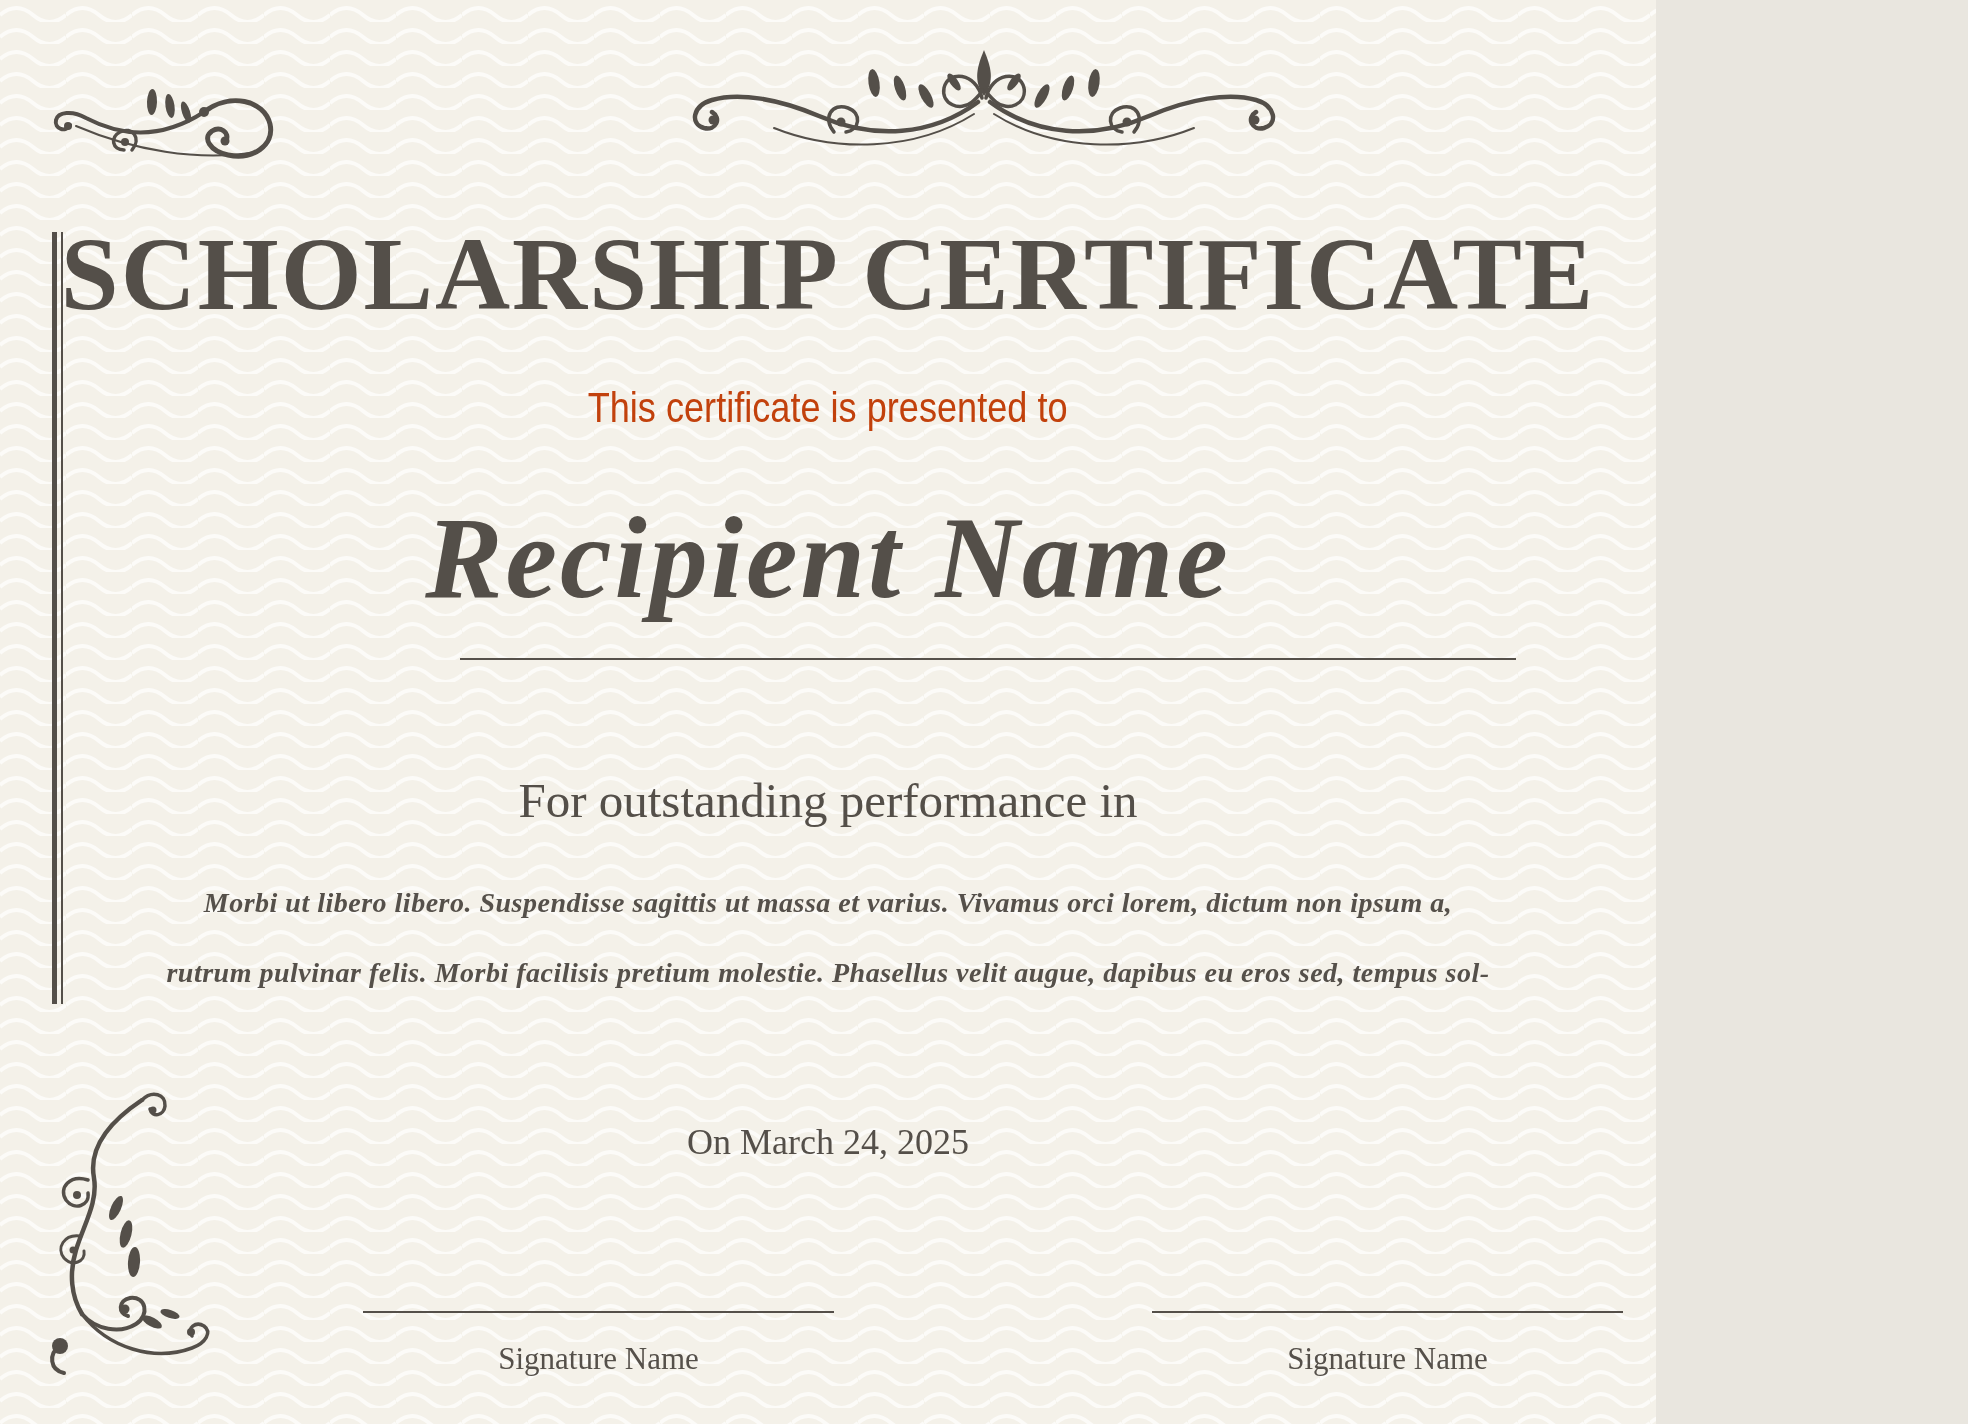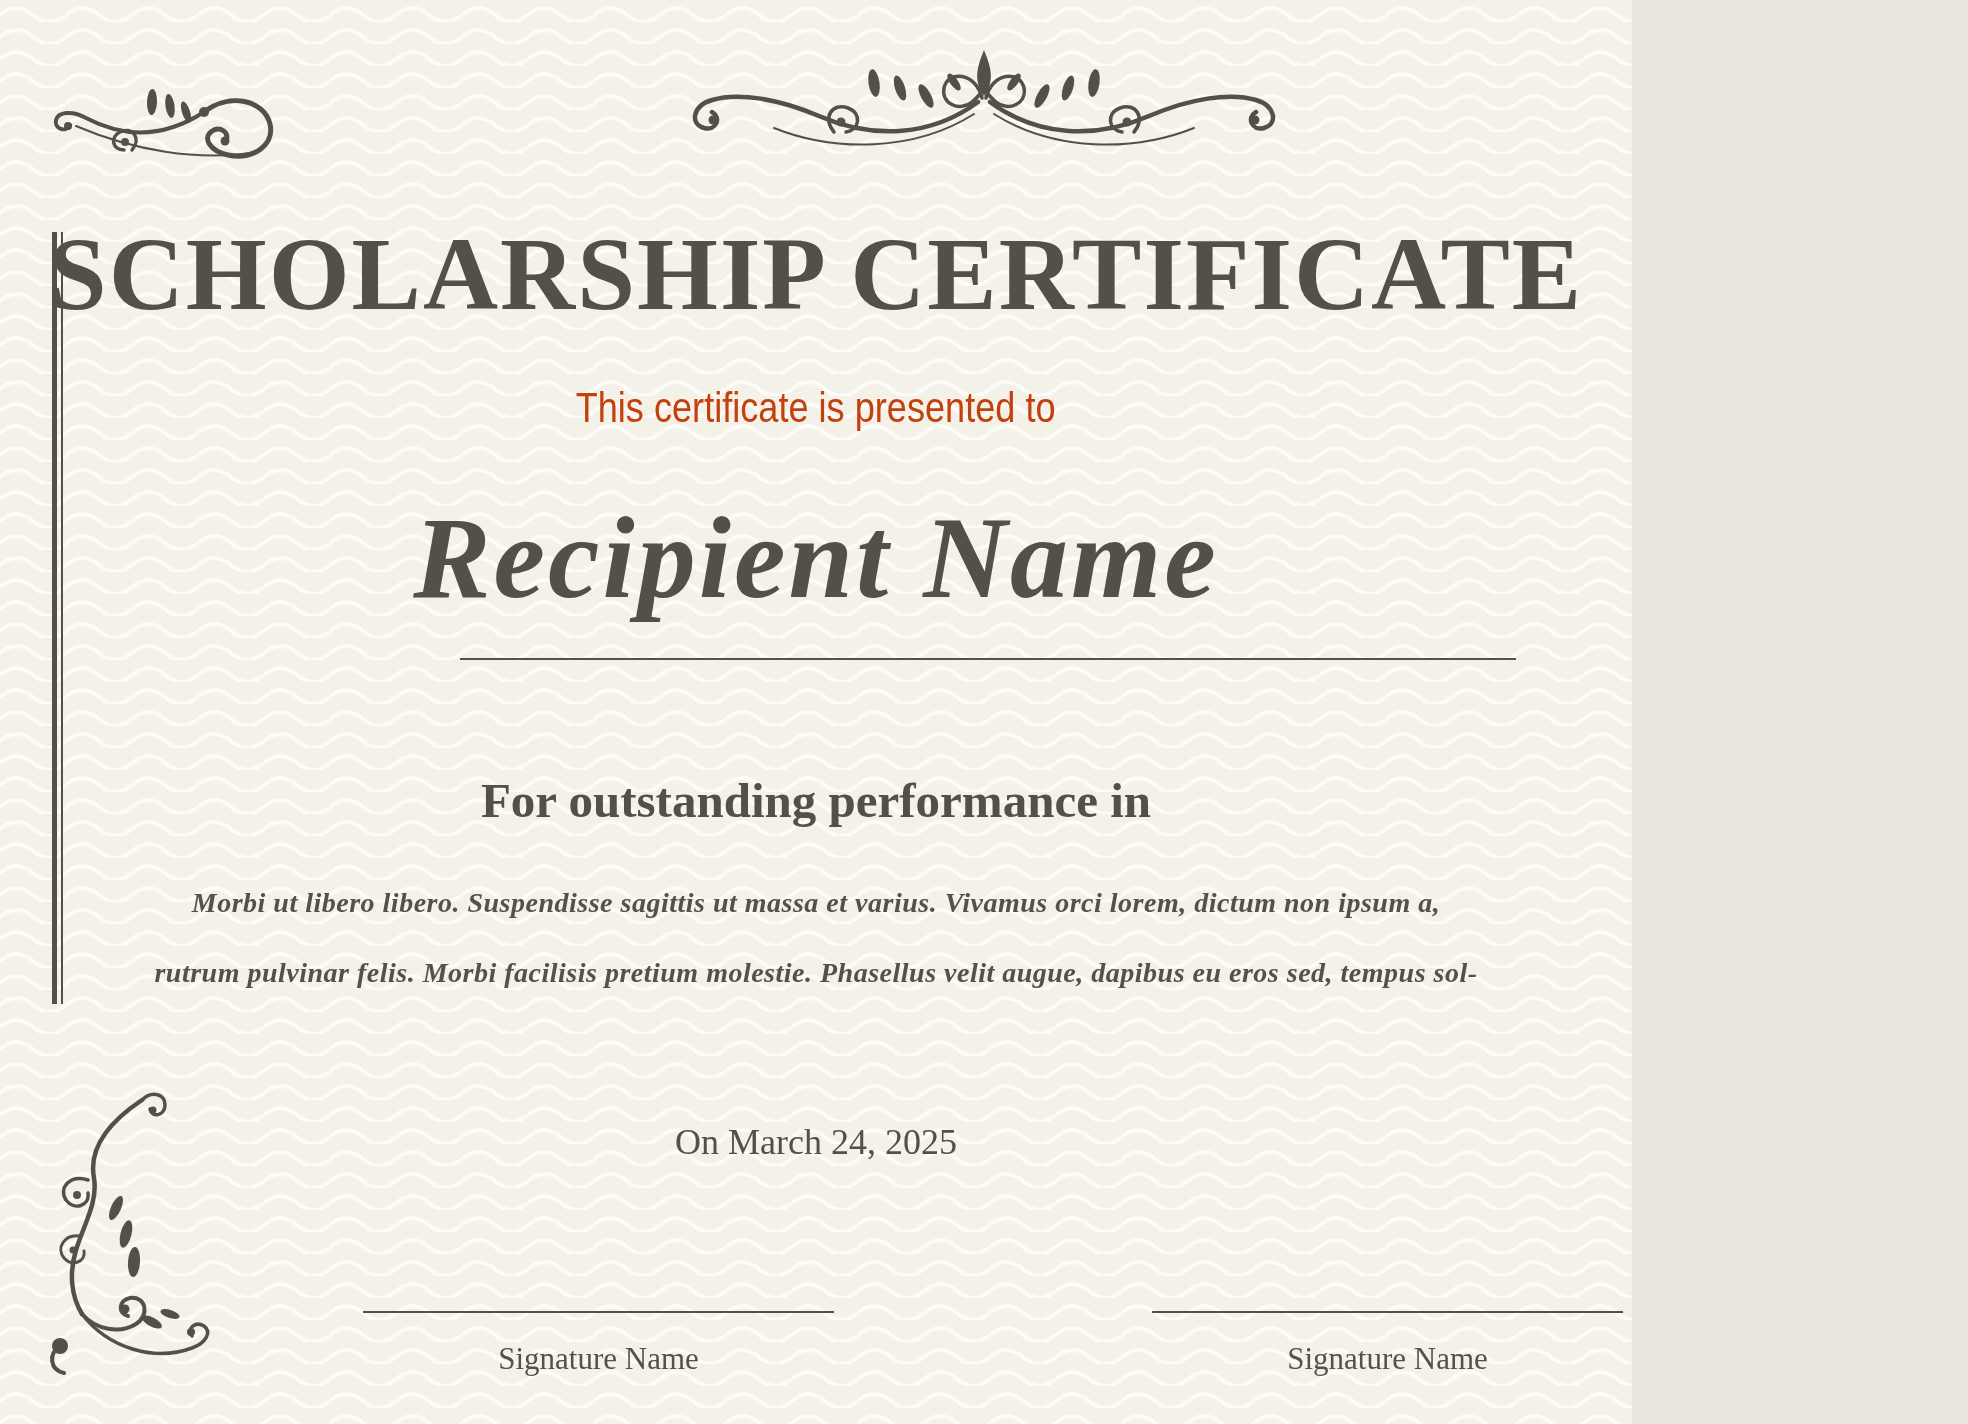--- a/index.html
+++ b/index.html
@@ -3,20 +3,21 @@
 <meta charset="utf-8">
 <style>
   html,body{margin:0;padding:0;background:#e9e6df;}
   .page{
     position:relative;
     width:1632px;height:1424px;
     background:#f4f1e9;
     overflow:hidden;
     font-family:"Liberation Serif",serif;
     color:#544f49;
+    padding-left:24px;
   }
   .bg-waves{position:absolute;left:0;top:0;z-index:0;}
   .ornament{position:absolute;z-index:1;}
   .flip{transform:scaleX(-1);}
   .side-line{position:absolute;background:#544f49;z-index:1;}
   .line-thick{width:5px;}
   .line-thin{width:2px;}
 
   .title{
     position:absolute;left:0;right:0;top:222px;z-index:2;
@@ -51,21 +52,20 @@
   .recipient-underline{
     position:absolute;left:460px;top:658px;width:1056px;height:2px;
     background:#55504a;z-index:2;
   }
   .award-line{
     position:absolute;left:0;right:0;top:776px;z-index:2;
     text-align:center;
     font-size:49px;
     line-height:1;
     color:#544f49;
-    font-weight:bold;
   }
   .body-text{
     position:absolute;left:0;right:0;top:868px;z-index:2;
     text-align:center;
     font-style:italic;
     font-weight:700;
     font-size:28px;
     line-height:70px;
     color:#55504a;
     letter-spacing:0.5px;

